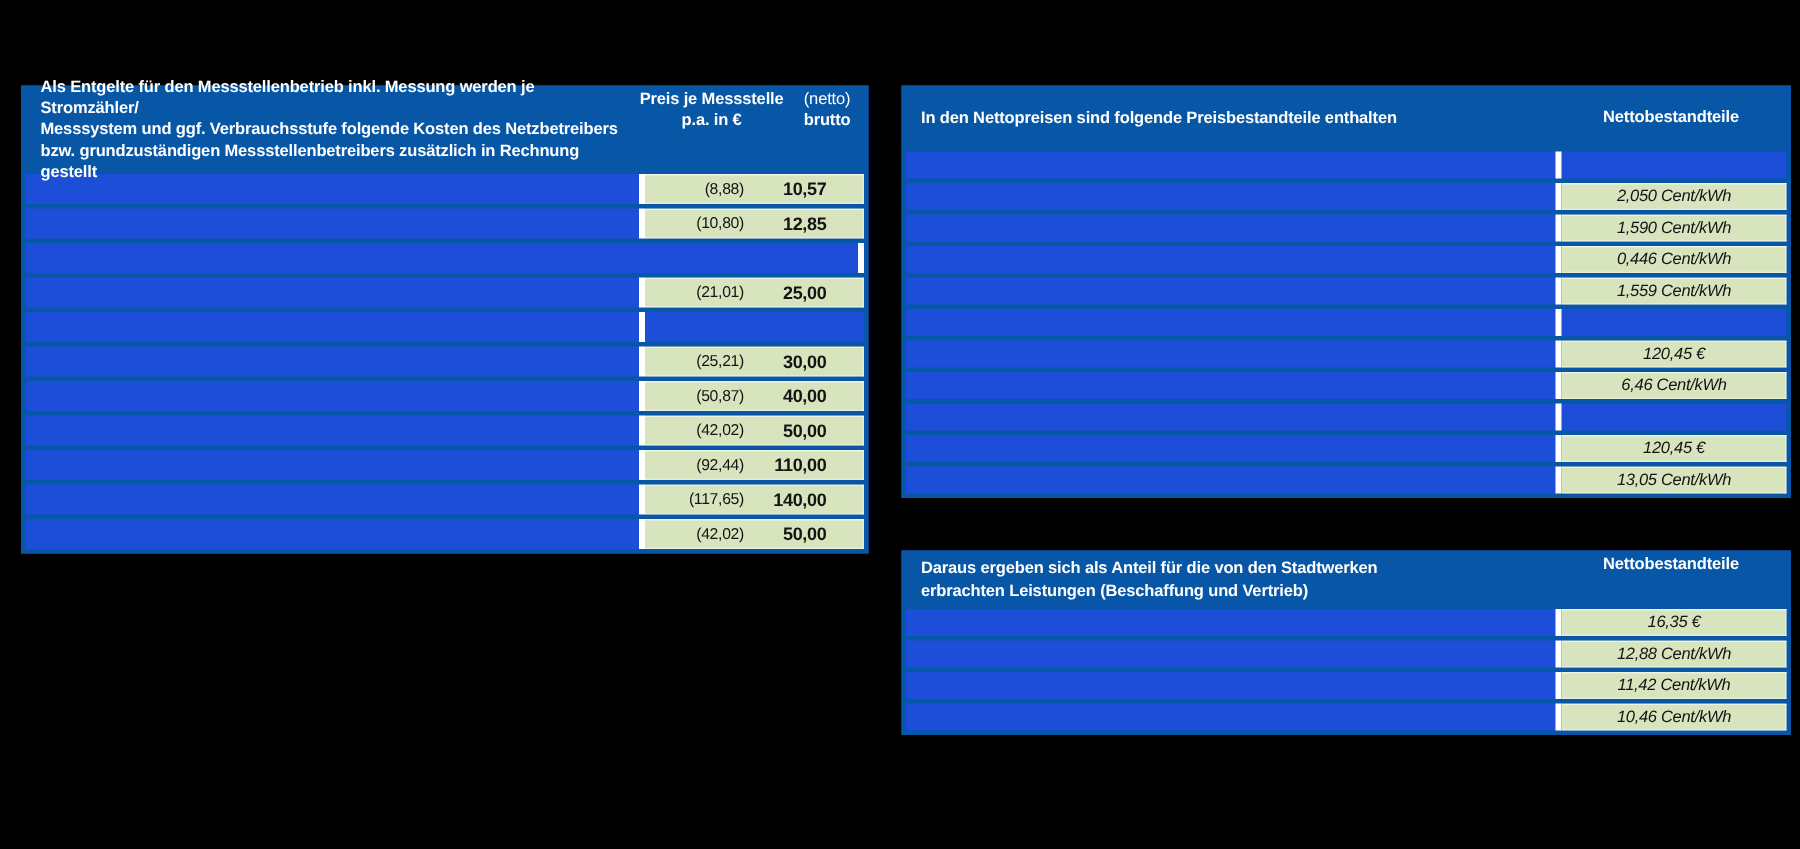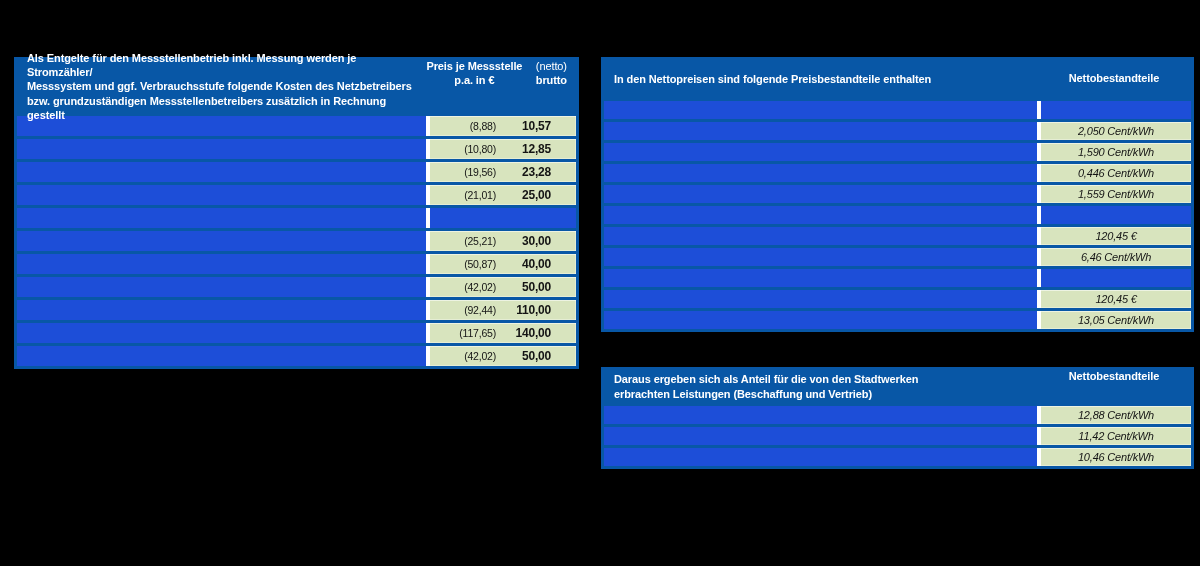--- a/index.html
+++ b/index.html
@@ -82,24 +82,20 @@
     <div class="cell label"></div>
     <div class="vdiv"></div>
     <div class="cell value left-val">
       <span class="netto">(10,80)</span>
       <span class="brutto">12,85</span>
     </div>
   </div>
         <div class="row">
     <div class="cell label"></div>
     <div class="vdiv"></div>
-    <div class="cell value left-val">
-      <span class="netto">(19,56)</span>
-      <span class="brutto">23,28</span>
-    </div>
   </div>
         <div class="row">
     <div class="cell label"></div>
     <div class="vdiv"></div>
     <div class="cell value left-val">
       <span class="netto">(21,01)</span>
       <span class="brutto">25,00</span>
     </div>
   </div>
         <div class="row section">
@@ -244,20 +240,27 @@
         <div>Daraus ergeben sich als Anteil für die von den Stadtwerken</div>
         <div>erbrachten Leistungen (Beschaffung und Vertrieb)</div>
       </div>
       <div class="th-value b">Nettobestandteile</div>
     </header>
     <div class="rows" id="share-rows">
         <div class="row">
     <div class="cell label"></div>
     <div class="vdiv"></div>
     <div class="cell value center-val">
+      <span class="val">16,35 €</span>
+    </div>
+  </div>
+        <div class="row">
+    <div class="cell label"></div>
+    <div class="vdiv"></div>
+    <div class="cell value center-val">
       <span class="val">12,88 Cent/kWh</span>
     </div>
   </div>
         <div class="row">
     <div class="cell label"></div>
     <div class="vdiv"></div>
     <div class="cell value center-val">
       <span class="val">11,42 Cent/kWh</span>
     </div>
   </div>

